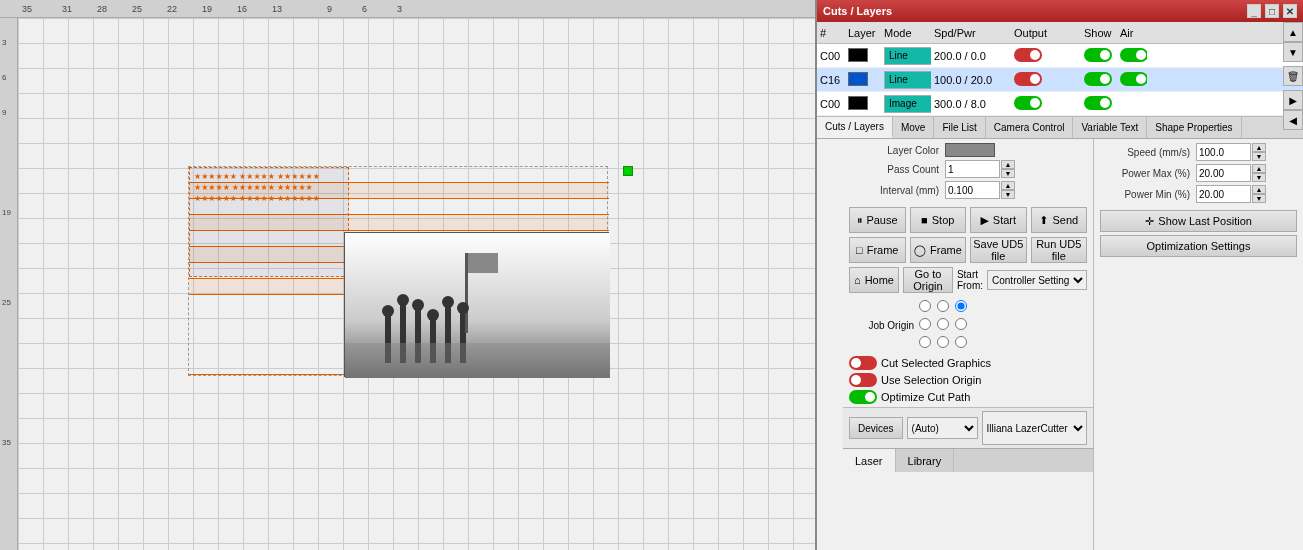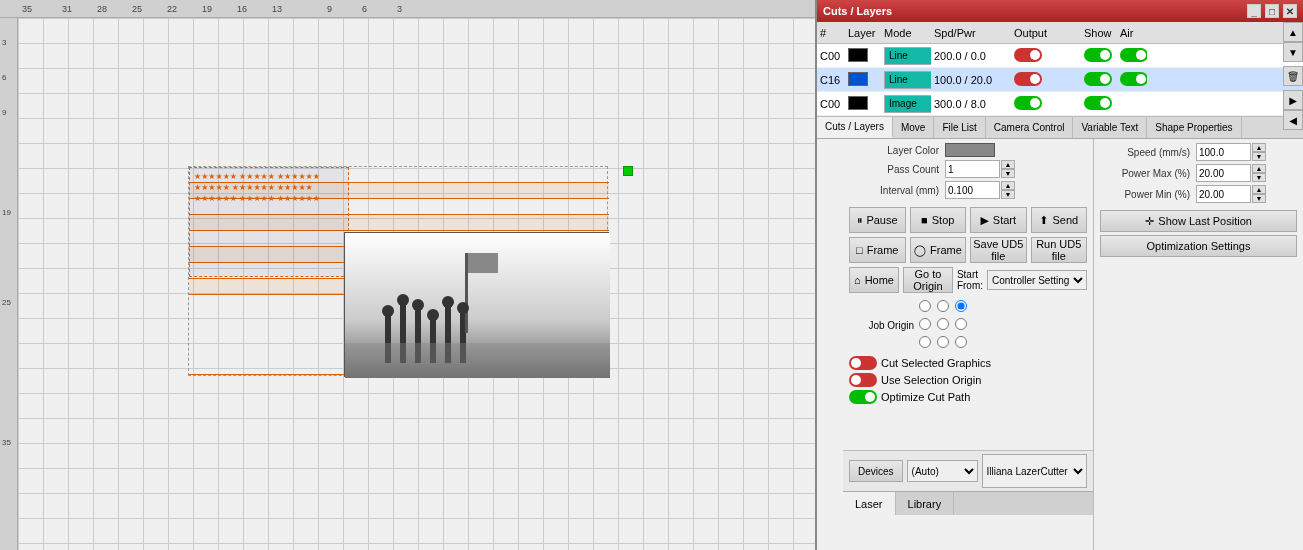--- a/index.html
+++ b/index.html
@@ -375,21 +375,20 @@
     }
 
     
     .bottom-bar {
       display: flex;
       align-items: center;
       padding: 3px 6px;
       gap: 4px;
       background: #e8e8e8;
       border-top: 1px solid #bbb;
-      margin-top: 43px;
     }
     .bottom-btn {
       height: 22px;
       padding: 0 8px;
       background: linear-gradient(to bottom, #e8e8e8, #d0d0d0);
       border: 1px solid #aaa;
       cursor: pointer;
       font-size: 10px;
     }
     .device-select {

